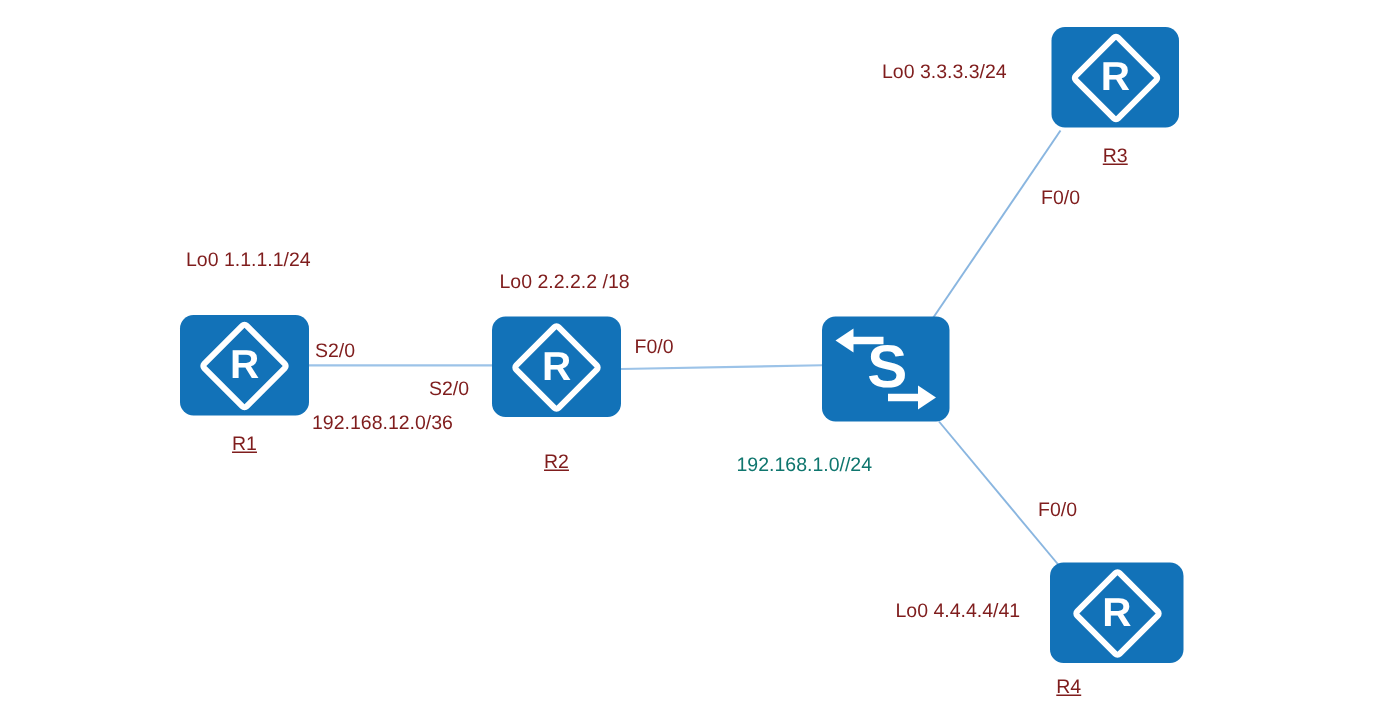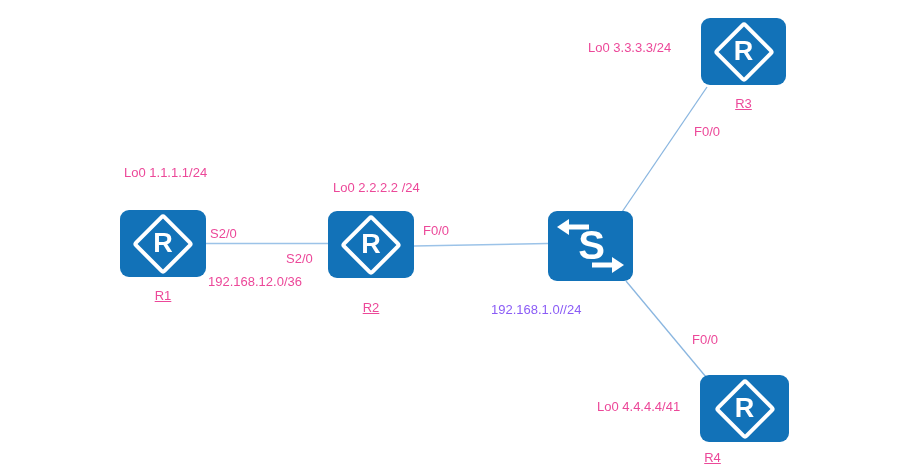--- a/index.html
+++ b/index.html
@@ -22,23 +22,23 @@
     color:#ffffff;font-size:27px;font-weight:bold;line-height:1;
   }
   .sglyph{
     color:#ffffff;font-size:40px;font-weight:bold;line-height:1;
     transform:translate(1px,-1px);
   }
   .arrow{position:absolute;}
   .arrow-left{left:7px;top:6px;}
   .arrow-right{right:7px;bottom:6px;}
   .lbl{
-    position:absolute;z-index:3;color:#ec4899;font-size:13px;white-space:nowrap;
+    position:absolute;z-index:3;color:#7f1d1d;font-size:13px;white-space:nowrap;
   }
-  .lbl.light{color:#8b5cf6;}
+  .lbl.light{color:#0f766e;}
   .name{text-align:center;text-decoration:underline;}
 </style>
 </head>
 <body>
 
 <div class="canvas">
 
   <svg class="links" width="922" height="470">
     <line x1="206" y1="243.5" x2="328" y2="243.5" stroke="#9cc3e8" stroke-width="1.5"></line>
     <line x1="414" y1="246" x2="548" y2="243.5" stroke="#9cc3e8" stroke-width="1.5"></line>
@@ -54,21 +54,21 @@
   <div class="lbl name" style="left:120px;top:288px;width:86px">R1</div>
 
   <div class="lbl" style="left:210px;top:226px">S2/0</div>
   <div class="lbl" style="left:286px;top:251px">S2/0</div>
   <div class="lbl" style="left:208px;top:274px">192.168.12.0/36</div>
 
   <div class="node" style="left:328px;top:211px;width:86px;height:67px">
     <div class="diamond"></div>
     <span class="rglyph">R</span>
   </div>
-  <div class="lbl" style="left:333px;top:180px">Lo0 2.2.2.2 /24</div>
+  <div class="lbl" style="left:333px;top:180px">Lo0 2.2.2.2 /18</div>
   <div class="lbl name" style="left:328px;top:300px;width:86px">R2</div>
   <div class="lbl" style="left:423px;top:223px">F0/0</div>
 
   <div class="node" style="left:548px;top:211px;width:85px;height:70px">
     <svg class="arrow arrow-left" width="36" height="20" viewBox="0 0 36 20">
       <line x1="34" y1="10" x2="12" y2="10" stroke="#ffffff" stroke-width="5"></line>
       <polygon points="14,2 2,10 14,18" fill="#ffffff"></polygon>
     </svg>
     <span class="sglyph">S</span>
     <svg class="arrow arrow-right" width="36" height="20" viewBox="0 0 36 20">

